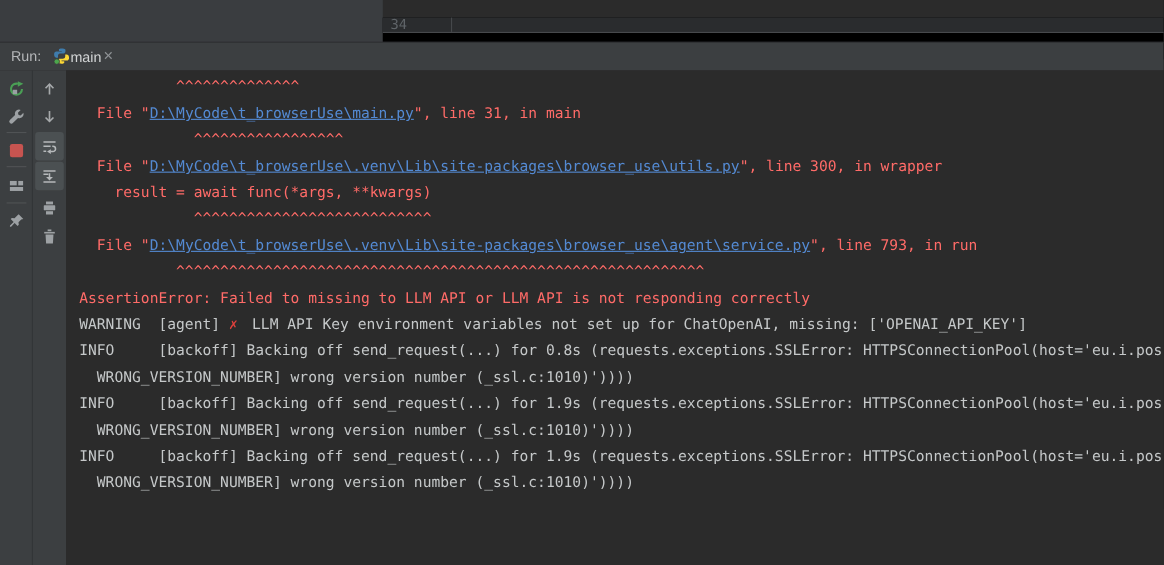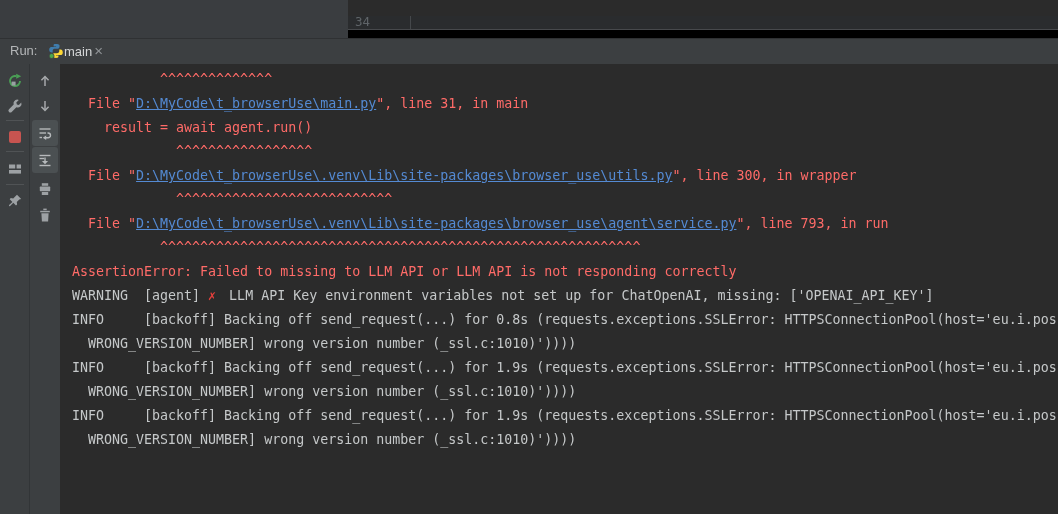--- a/index.html
+++ b/index.html
@@ -163,23 +163,23 @@
           <path d="M4.4 6.2h7.2l-.5 8.2H4.9z"></path>
         </g>
       </svg>
     </div>
   </div>
 
   <div class="console">
     <div class="console-inner">
         <div class="line"><span class="err">           ^^^^^^^^^^^^^^</span></div>
         <div class="line"><span class="err">  File "</span><span class="link">D:\MyCode\t_browserUse\main.py</span><span class="err">", line 31, in main</span></div>
-        <div class="line"><span class="err">    result = await agent.run()</span></div>
         <div class="line"><span class="err">             ^^^^^^^^^^^^^^^^^</span></div>
         <div class="line"><span class="err">  File "</span><span class="link">D:\MyCode\t_browserUse\.venv\Lib\site-packages\browser_use\utils.py</span><span class="err">", line 300, in wrapper</span></div>
+        <div class="line"><span class="err">    result = await func(*args, **kwargs)</span></div>
         <div class="line"><span class="err">             ^^^^^^^^^^^^^^^^^^^^^^^^^^^</span></div>
         <div class="line"><span class="err">  File "</span><span class="link">D:\MyCode\t_browserUse\.venv\Lib\site-packages\browser_use\agent\service.py</span><span class="err">", line 793, in run</span></div>
         <div class="line"><span class="err">           ^^^^^^^^^^^^^^^^^^^^^^^^^^^^^^^^^^^^^^^^^^^^^^^^^^^^^^^^^^^^</span></div>
         <div class="line"><span class="err">AssertionError: Failed to missing to LLM API or LLM API is not responding correctly</span></div>
         <div class="line"><span class="out">WARNING  [agent] </span><span class="xmark">✗</span><span class="out"> LLM API Key environment variables not set up for ChatOpenAI, missing: ['OPENAI_API_KEY']</span></div>
         <div class="line"><span class="out">INFO     [backoff] Backing off send_request(...) for 0.8s (requests.exceptions.SSLError: HTTPSConnectionPool(host='eu.i.pos</span></div>
         <div class="line"><span class="out">  WRONG_VERSION_NUMBER] wrong version number (_ssl.c:1010)'))))</span></div>
         <div class="line"><span class="out">INFO     [backoff] Backing off send_request(...) for 1.9s (requests.exceptions.SSLError: HTTPSConnectionPool(host='eu.i.pos</span></div>
         <div class="line"><span class="out">  WRONG_VERSION_NUMBER] wrong version number (_ssl.c:1010)'))))</span></div>
         <div class="line"><span class="out">INFO     [backoff] Backing off send_request(...) for 1.9s (requests.exceptions.SSLError: HTTPSConnectionPool(host='eu.i.pos</span></div>

